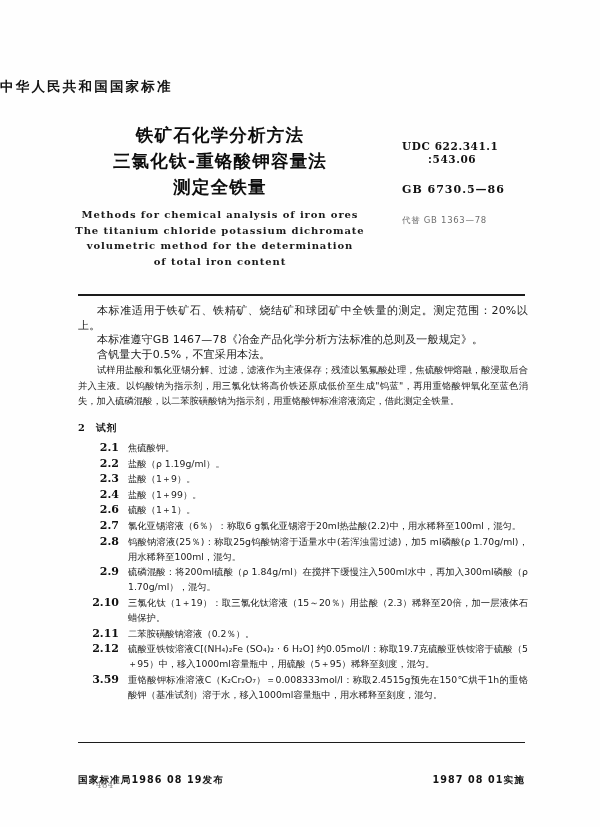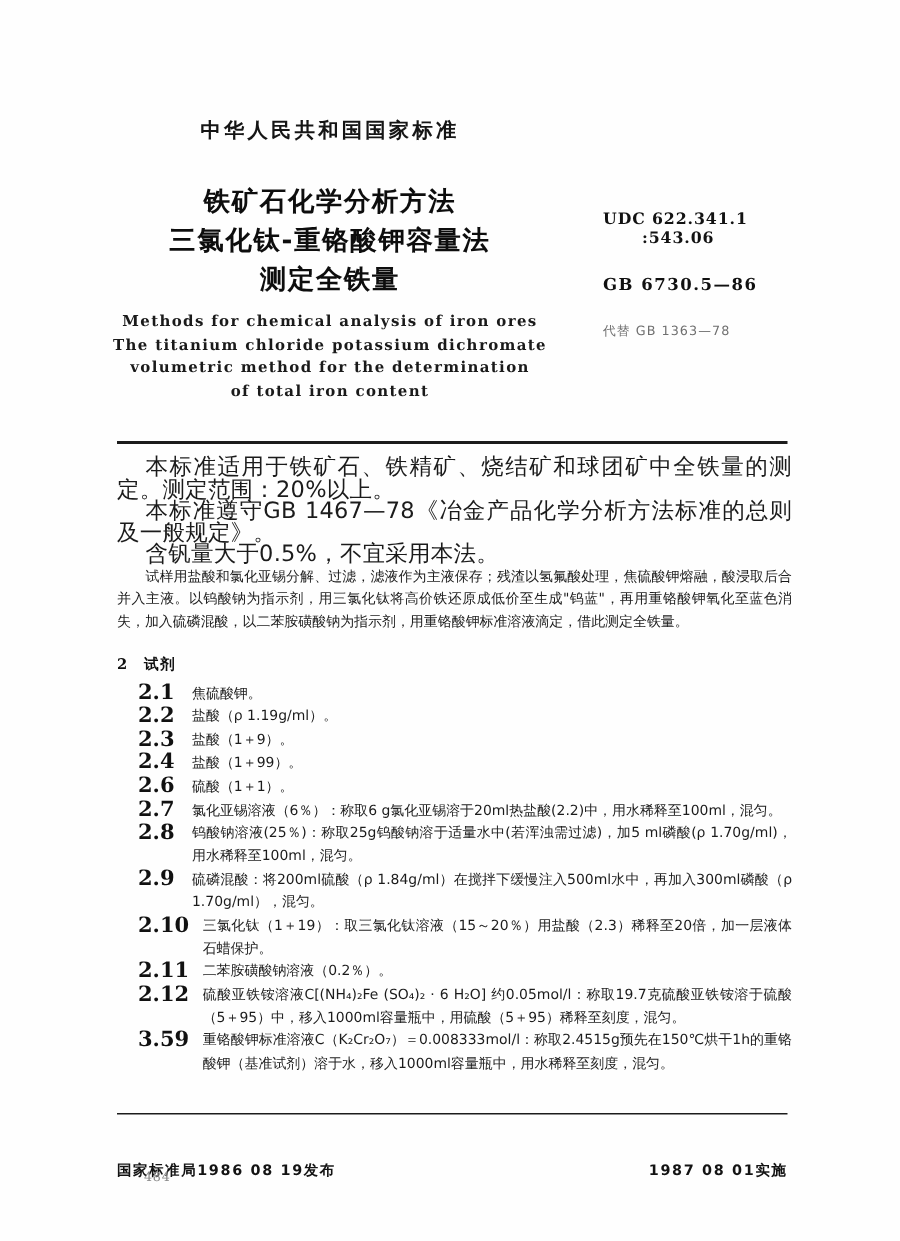--- a/index.html
+++ b/index.html
@@ -21,21 +21,20 @@
     inset: 0;
     background: #fefefe;
   }
 
   
   .std-org {
     position: absolute;
     top: 78px;
     left: 0;
     width: 440px;
-    text-align: center;
     font-size: 13.5px;
     letter-spacing: 2.2px;
     font-weight: 600;
     color: #151515;
   }
 
   .title-block {
     position: absolute;
     top: 122px;
     left: 0;
@@ -124,21 +123,21 @@
   }
 
   
   .body-area {
     position: absolute;
     top: 304px;
     left: 78px;
     width: 450px;
   }
   .para {
-    font-size: 15px;
+    font-size: 11px;
     line-height: 14.6px;
     color: #1b1b1b;
     letter-spacing: 0.15px;
     text-align: justify;
   }
   .para.indent {
     text-indent: 19px;
   }
   .scope-block .para { margin: 0; }
 
@@ -174,22 +173,23 @@
     line-height: 15.1px;
     color: #1b1b1b;
     margin-bottom: 0.5px;
     padding-left: 14px;
   }
   .item .inum {
     flex: 0 0 auto;
     min-width: 27px;
     font-weight: 700;
     font-family: "DejaVu Serif", "Liberation Serif", serif;
-    font-size: 14px;
+    font-size: 11px;
     color: #111;
+    text-align: right;
   }
   .item .itxt {
     flex: 1 1 auto;
     text-align: justify;
     padding-left: 9px;
   }
 
   
   .footer {
     position: absolute;

